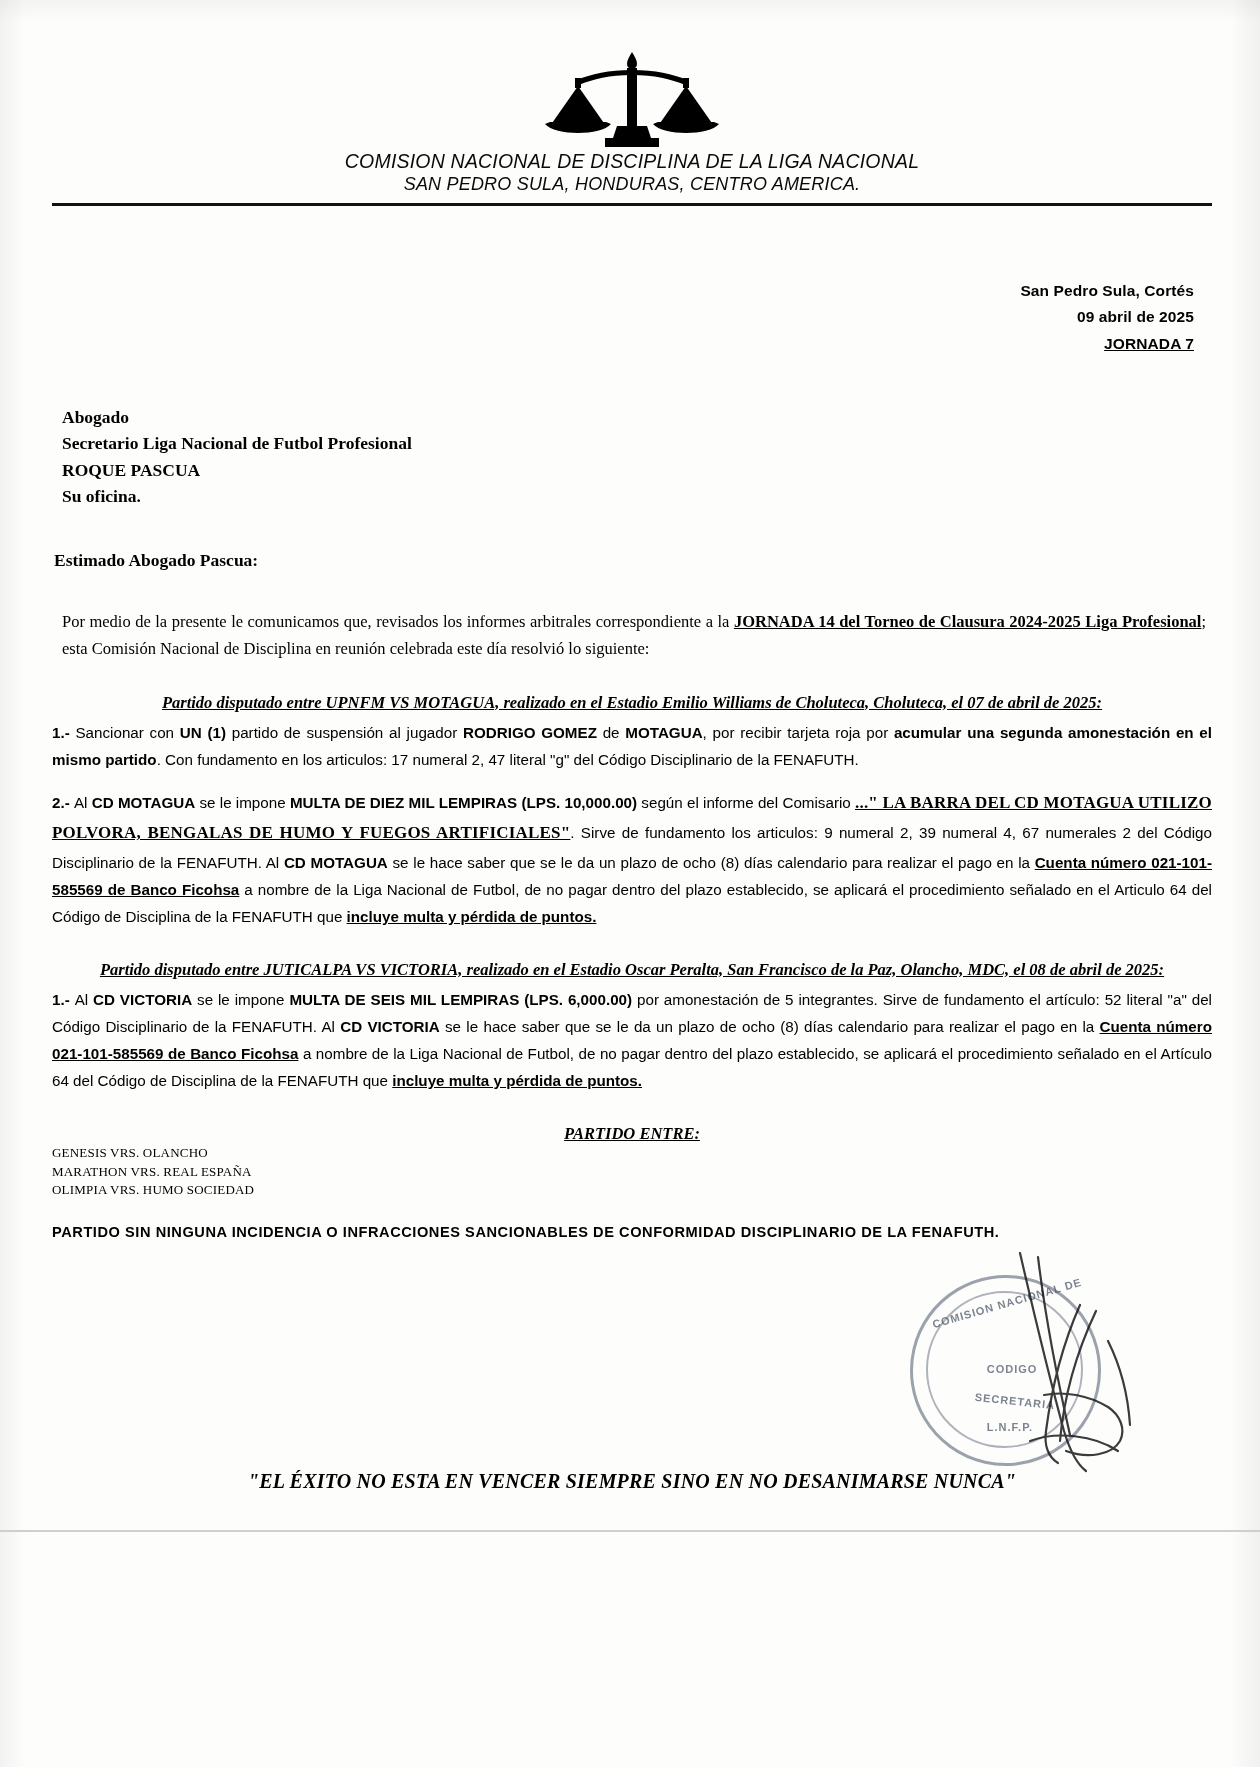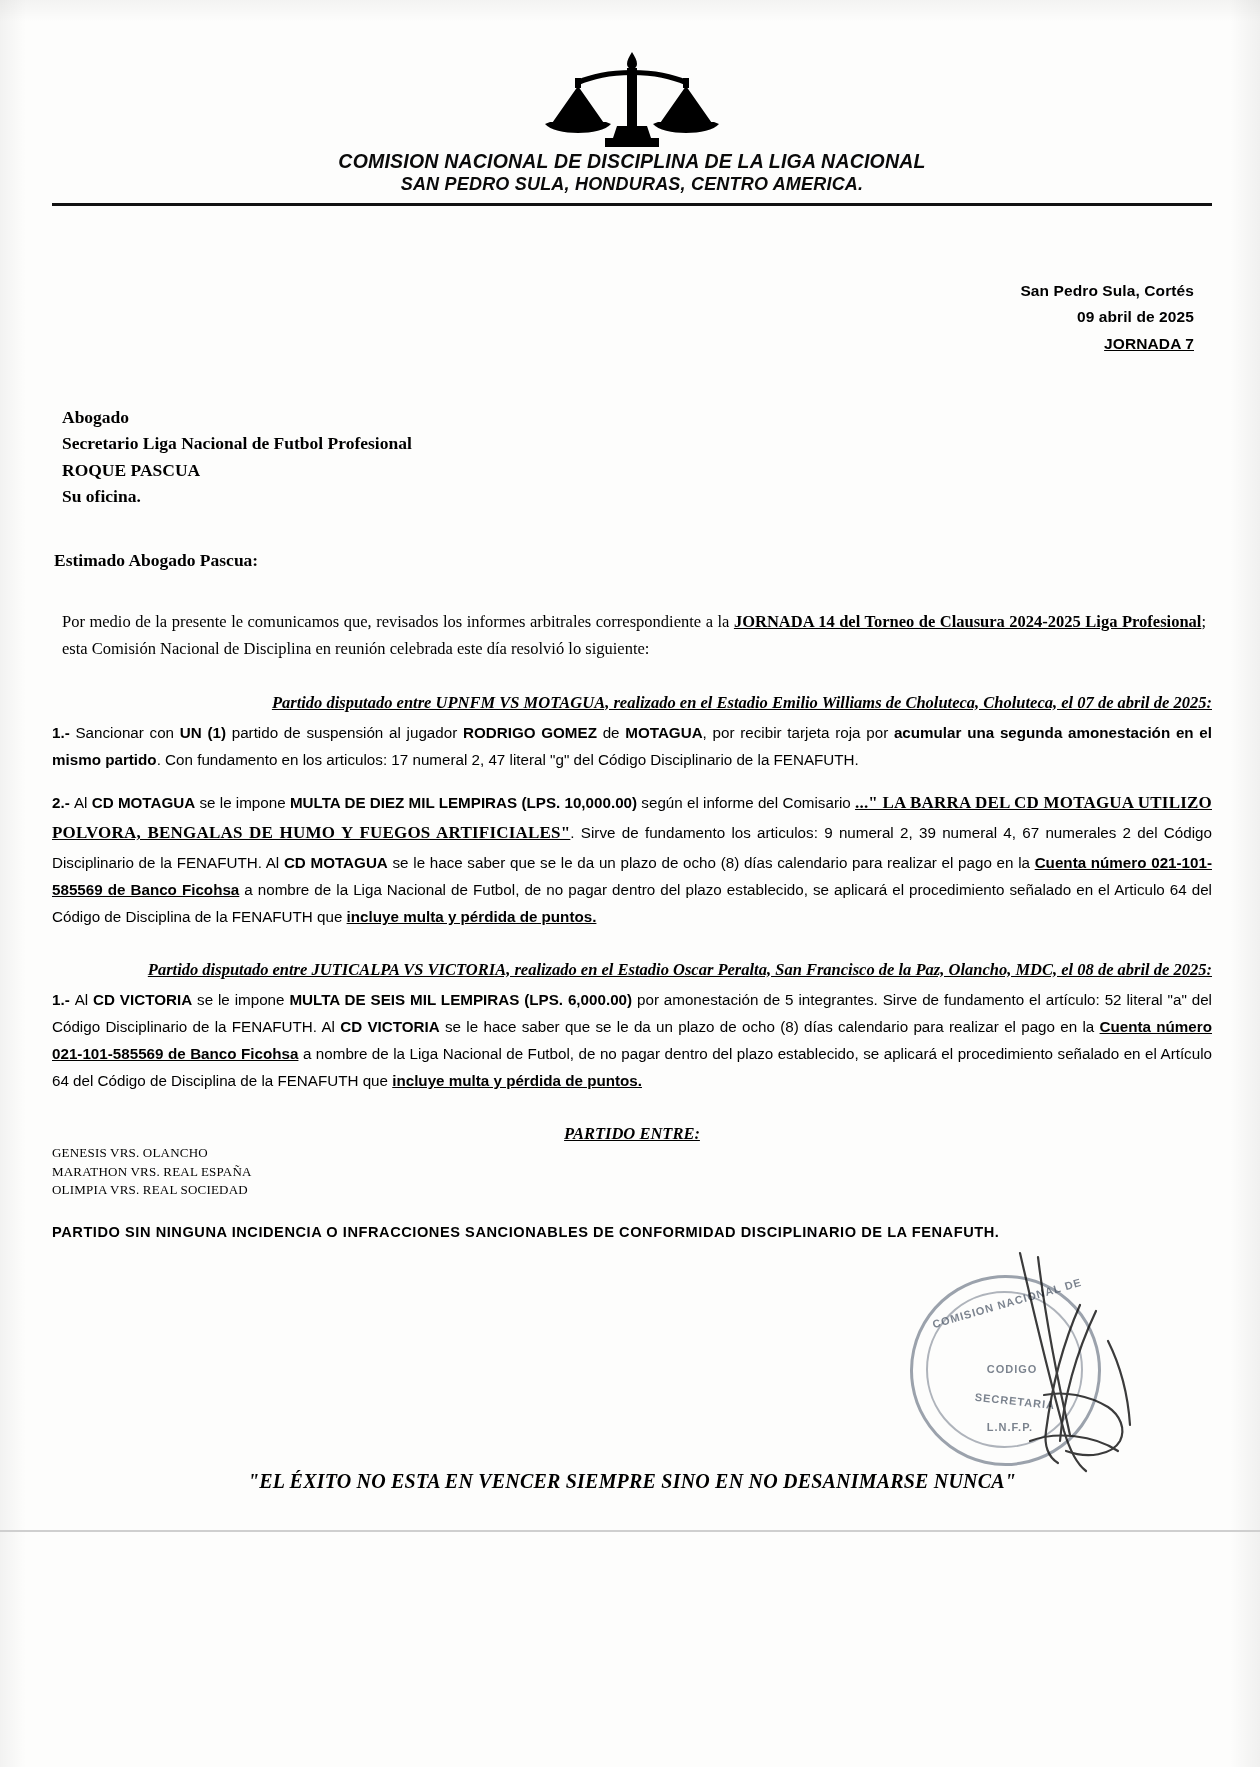--- a/index.html
+++ b/index.html
@@ -24,21 +24,21 @@
   .sheet{
     position:absolute;
     left:52px;right:48px;top:0;bottom:0;
   }
 
   
   .letterhead{padding-top:52px;text-align:center;}
   .scales{display:block;margin:0 auto;}
   .org-line{
     font-family:"Liberation Sans", sans-serif;
-    font-weight:bold;font-style:italic;
+    font-weight:normal;font-style:italic;
     letter-spacing:.2px;
     color:#0a0a0a;
     line-height:1.22;
   }
   .org-1{font-size:19.5px;margin-top:2px;}
   .org-2{font-size:18px;}
   .rule{
     height:3px;background:#111;
     margin:7px auto 0 auto;
     width:100%;
@@ -79,21 +79,21 @@
   }
   .intro b{font-weight:bold;}
   u{text-decoration:underline;}
 
   .match-head{
     margin-top:28px;
     font-family:"Liberation Serif", serif;
     font-weight:bold;font-style:italic;
     font-size:16.5px;line-height:1.48;
     text-decoration:underline;
-    text-align:right;
+    text-align:center;
   }
   .clause{
     margin-top:4px;
     font-family:"Liberation Sans", sans-serif;
     font-size:15.2px;line-height:1.78;
     text-align:justify;
   }
   .clause b{font-weight:bold;}
   .caps-ul{
     font-family:"Liberation Serif", serif;
@@ -246,21 +246,21 @@
   <div class="match-head">Partido disputado entre JUTICALPA VS VICTORIA, realizado en el Estadio Oscar Peralta, San Francisco de la Paz, Olancho, MDC, el 08 de abril de 2025:</div>
 
   <p class="clause">
     <b>1.- </b><span>Al </span><b>CD VICTORIA</b><span> se le impone  </span><b>MULTA DE SEIS MIL LEMPIRAS (LPS. 6,000.00)</b><span> por amonestación de 5 integrantes. Sirve de fundamento el artículo: 52 literal "a" del Código Disciplinario de la FENAFUTH. Al </span><b>CD VICTORIA</b><span> se le hace saber que se le da un plazo de ocho (8) días calendario para realizar el pago en la </span><b><u>Cuenta número 021-101-585569 de Banco Ficohsa</u></b><span> a nombre de la Liga Nacional de Futbol, de no pagar dentro del plazo establecido, se aplicará el procedimiento señalado en el Artículo 64 del Código de Disciplina de la FENAFUTH que </span><b><u>incluye multa y pérdida de puntos.</u></b>
   </p>
 
   <div class="pe-title">PARTIDO ENTRE:</div>
   <div class="pe-list">
     <div>GENESIS VRS. OLANCHO</div>
     <div>MARATHON VRS. REAL ESPAÑA</div>
-    <div>OLIMPIA VRS. REAL SOCIEDAD</div>
+    <div>OLIMPIA VRS. HUMO SOCIEDAD</div>
   </div>
 
   <div class="noincidence">PARTIDO SIN NINGUNA INCIDENCIA O INFRACCIONES SANCIONABLES DE CONFORMIDAD DISCIPLINARIO DE LA FENAFUTH.</div>
 
 </div>
 
 <div class="seal-wrap">
   <div class="seal"></div>
   <div class="seal-inner"></div>
   <div class="seal-text seal-top">COMISION NACIONAL DE</div>

